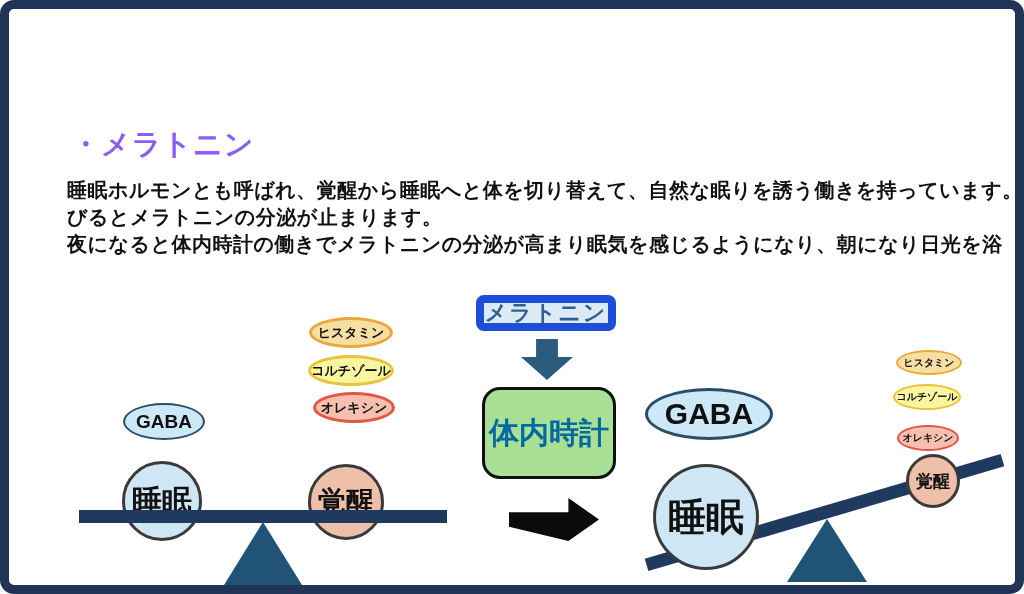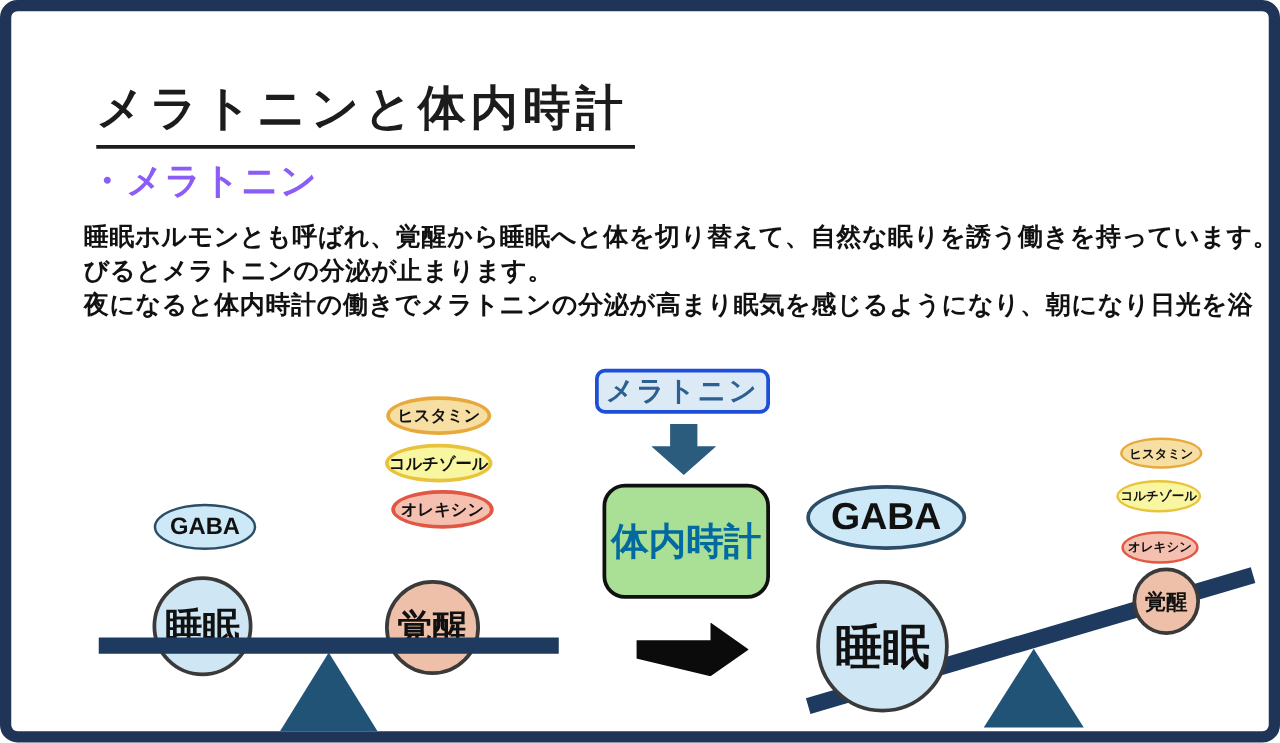--- a/index.html
+++ b/index.html
@@ -55,21 +55,21 @@
   .sleep-l  { left: 113px; top: 422px; width: 80px;  height: 80px; background: #cfe7f4; border: 3px solid #3a3a3a; font-size: 30px; }
   .wake-l   { left: 299px; top: 425px; width: 76px;  height: 76px; background: #eec0a9; border: 3px solid #3a3a3a; font-size: 28px; }
   .beam-l   { position: absolute; left: 70px; top: 501px; width: 368px; height: 13px; background: #1e3a5e; }
   .tri-l    { position: absolute; left: 215px; top: 513px; width: 0; height: 0;
               border-left: 39px solid transparent; border-right: 39px solid transparent;
               border-bottom: 63px solid #215377; }
 
   
   .melatonin-box {
     position: absolute; left: 467px; top: 286px; width: 140px; height: 36px;
-    background: #dceaf6; border: 3px solid #1d4ed8; border-radius: 8px;
+    background: #dceaf6; border: 8px solid #1d4ed8; border-radius: 8px;
     display: flex; align-items: center; justify-content: center;
     font-size: 22px; font-weight: bold; color: #2d6090; letter-spacing: 2px;
   }
   .arrow-down {
     position: absolute; left: 512px; top: 330px; width: 52px; height: 41px;
     background: #2c5c7d;
     clip-path: polygon(29% 0, 71% 0, 71% 44%, 100% 44%, 50% 100%, 0 44%, 29% 44%);
   }
   .clock-box {
     position: absolute; left: 473px; top: 378px; width: 134px; height: 92px;
@@ -94,21 +94,20 @@
               background: #1e3a5e; transform: rotate(-16.4deg); }
   .tri-r    { position: absolute; left: 778px; top: 510px; width: 0; height: 0;
               border-left: 40px solid transparent; border-right: 40px solid transparent;
               border-bottom: 63px solid #215377; }
 </style>
 </head>
 <body>
 
 <div class="slide">
 
-  <div class="title">メラトニンと体内時計</div>
   <div class="heading">・メラトニン</div>
 
   <div class="bodytext">
     <div>睡眠ホルモンとも呼ばれ、覚醒から睡眠へと体を切り替えて、自然な眠りを誘う働きを持っています。</div>
     <div>びるとメラトニンの分泌が止まります。</div>
     <div>夜になると体内時計の働きでメラトニンの分泌が高まり眠気を感じるようになり、朝になり日光を浴</div>
   </div>
 
   <div>
     <div class="pill hist-l">ヒスタミン</div>

